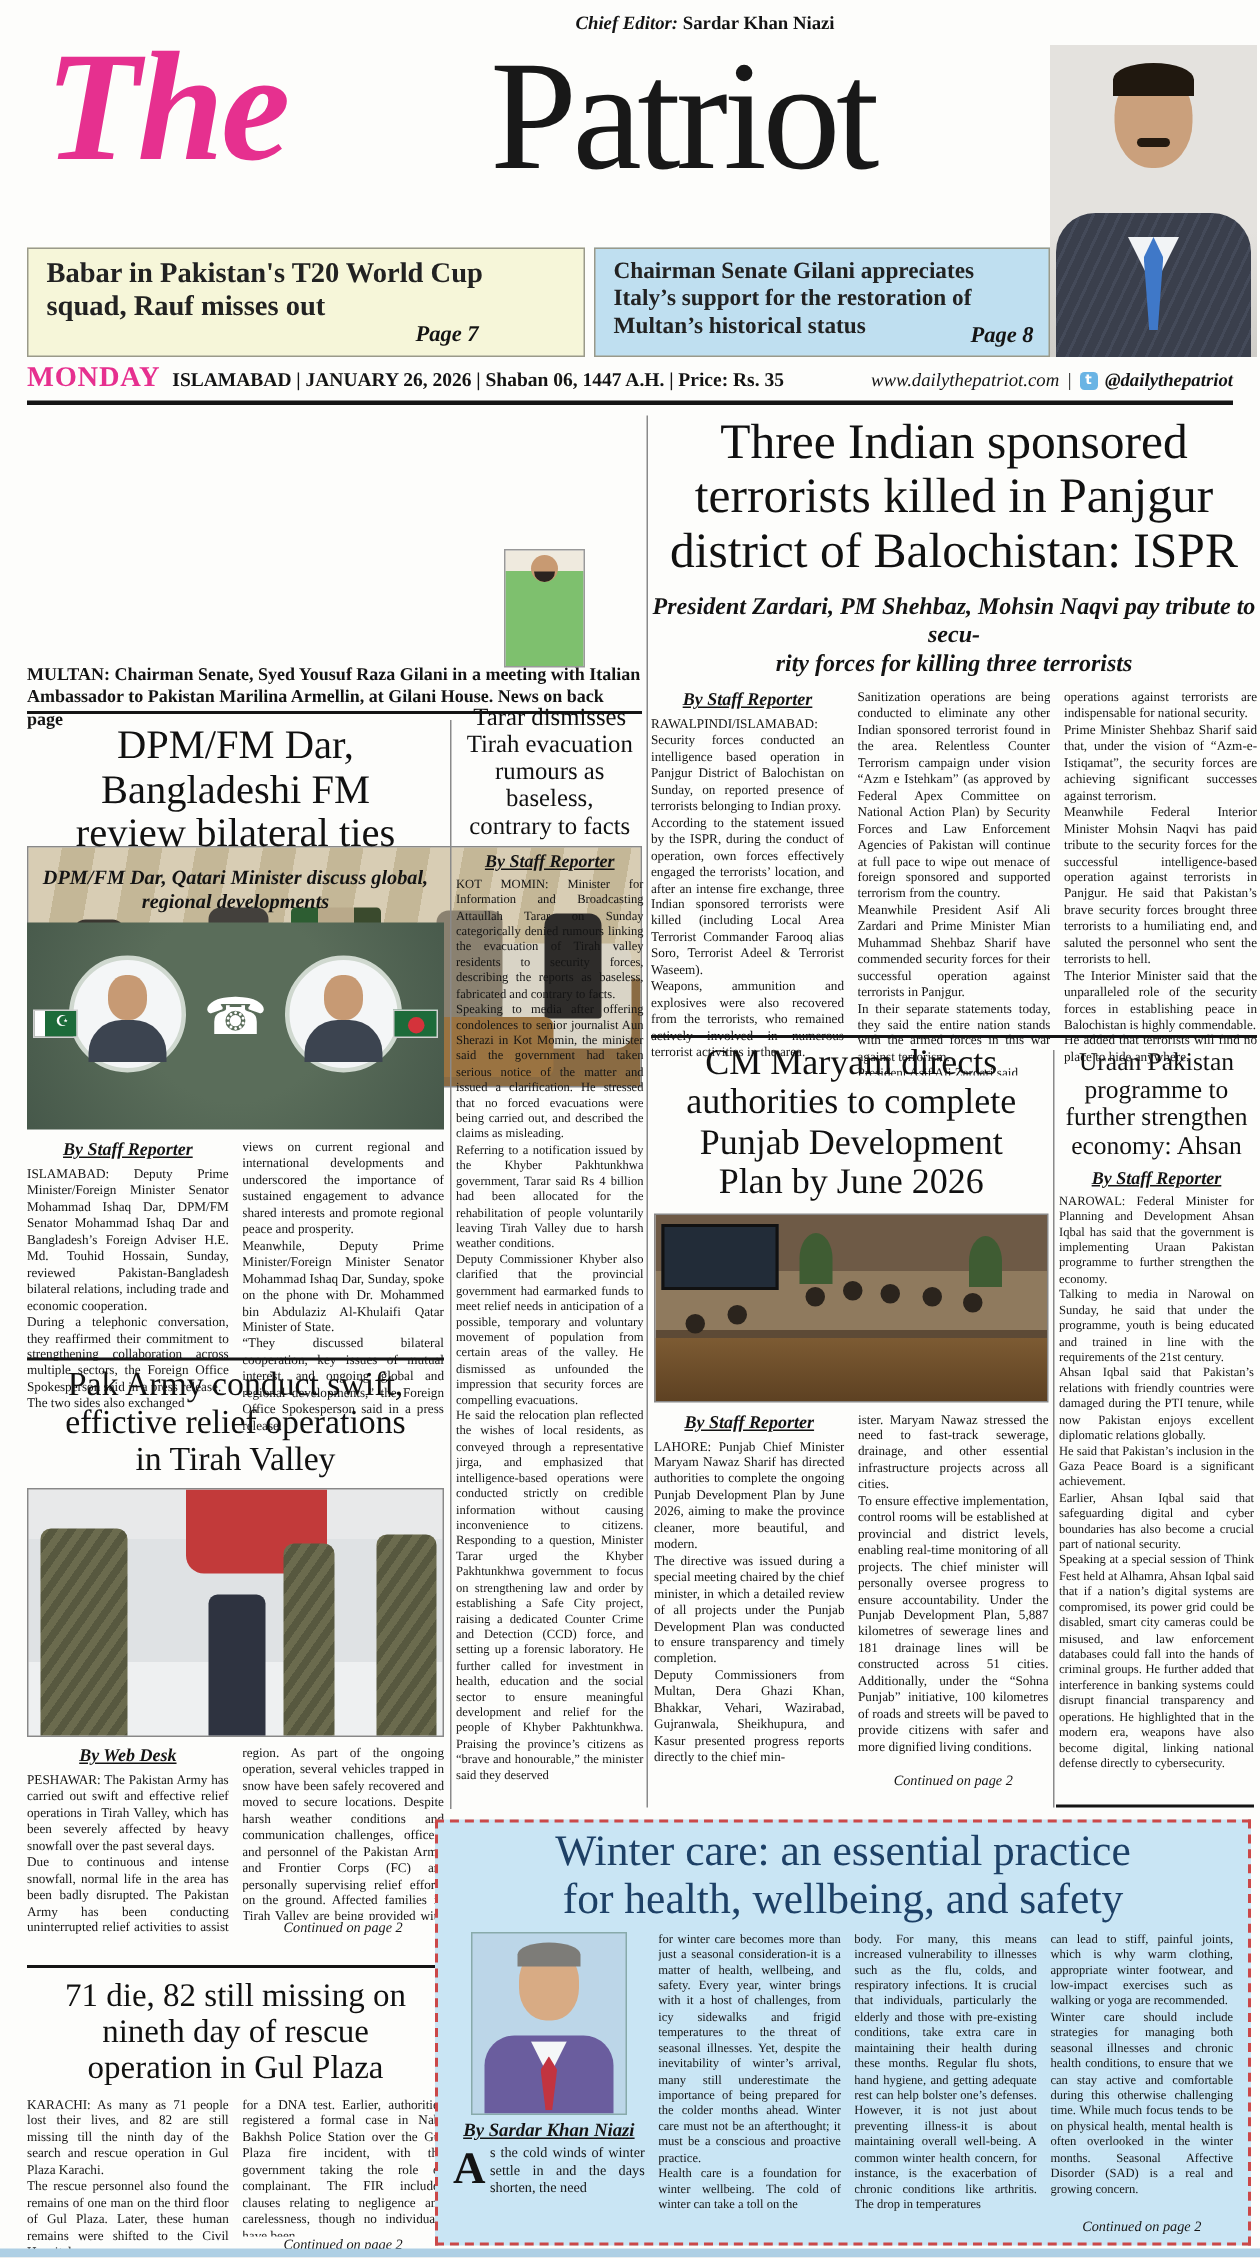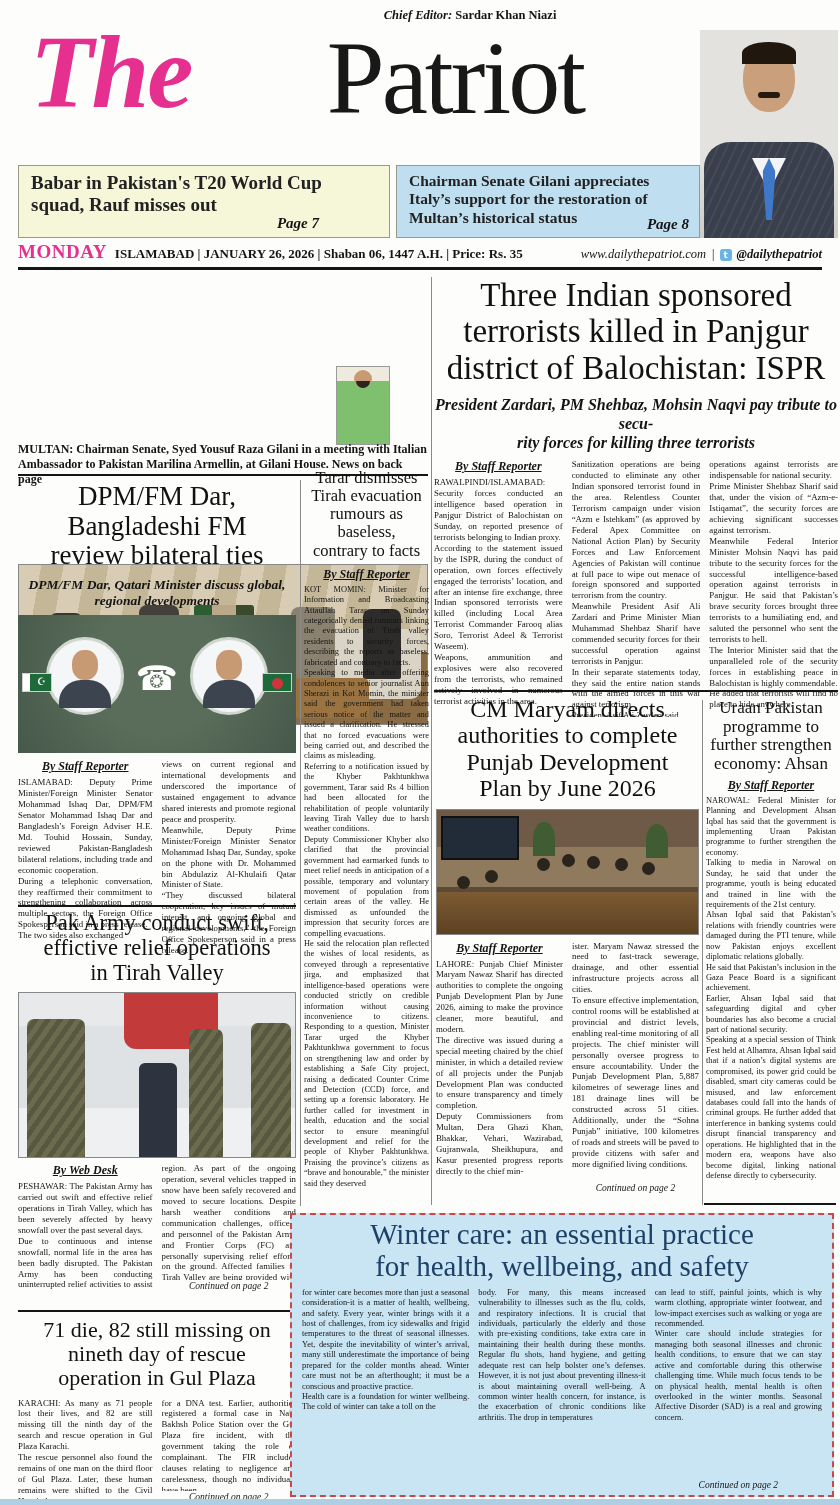--- a/index.html
+++ b/index.html
@@ -378,20 +378,33 @@
         <div class="body-txt pre">for a DNA test. Earlier, authorities registered a formal case in Nabi Bakhsh Police Station over the Gul Plaza fire incident, with the government taking the role of complainant. The FIR includes clauses relating to negligence and carelessness, though no individuals have been</div>
         <div class="continued">Continued on page 2</div>
       </div>
     </div>
   </div>
 
   <div class="abs winter-box" style="left:290px; top:1213px; width:544px; height:284px;">
     <div class="headline winter-headline pre">Winter care: an essential practice
 for health, wellbeing, and safety</div>
     <div class="cols" style="margin-top:5px; height:202px;">
+      <div class="col" style="flex:1.05;">
+        <div class="ph author-photo" style="width:104px; height:122px; margin:0 auto;">
+          <div class="suit"></div>
+            <div class="shirt"></div>
+            <div class="tie"></div>
+          <div class="head"></div>
+            <div class="hair"></div>
+        </div>
+        <div class="byline" style="margin-top:3px; font-size:12.5px;">By Sardar Khan Niazi</div>
+        <div class="body-txt" style="font-size:9.5px; overflow:visible;">
+          <span class="dropcap">A</span><span>s the cold winds of winter settle in and the days shorten, the need</span>
+        </div>
+      </div>
       <div class="col">
         <div class="body-txt body-sm pre">for winter care becomes more than just a seasonal consideration-it is a matter of health, wellbeing, and safety. Every year, winter brings with it a host of challenges, from icy sidewalks and frigid temperatures to the threat of seasonal illnesses. Yet, despite the inevitability of winter’s arrival, many still underestimate the importance of being prepared for the colder months ahead. Winter care must not be an afterthought; it must be a conscious and proactive practice.
 Health care is a foundation for winter wellbeing. The cold of winter can take a toll on the</div>
       </div>
       <div class="col">
         <div class="body-txt body-sm pre">body. For many, this means increased vulnerability to illnesses such as the flu, colds, and respiratory infections. It is crucial that individuals, particularly the elderly and those with pre-existing conditions, take extra care in maintaining their health during these months. Regular flu shots, hand hygiene, and getting adequate rest can help bolster one’s defenses. However, it is not just about preventing illness-it is about maintaining overall well-being. A common winter health concern, for instance, is the exacerbation of chronic conditions like arthritis. The drop in temperatures</div>
       </div>
       <div class="col">
         <div class="body-txt body-sm pre">can lead to stiff, painful joints, which is why warm clothing, appropriate winter footwear, and low-impact exercises such as walking or yoga are recommended.
 Winter care should include strategies for managing both seasonal illnesses and chronic health conditions, to ensure that we can stay active and comfortable during this otherwise challenging time. While much focus tends to be on physical health, mental health is often overlooked in the winter months. Seasonal Affective Disorder (SAD) is a real and growing concern.</div>

